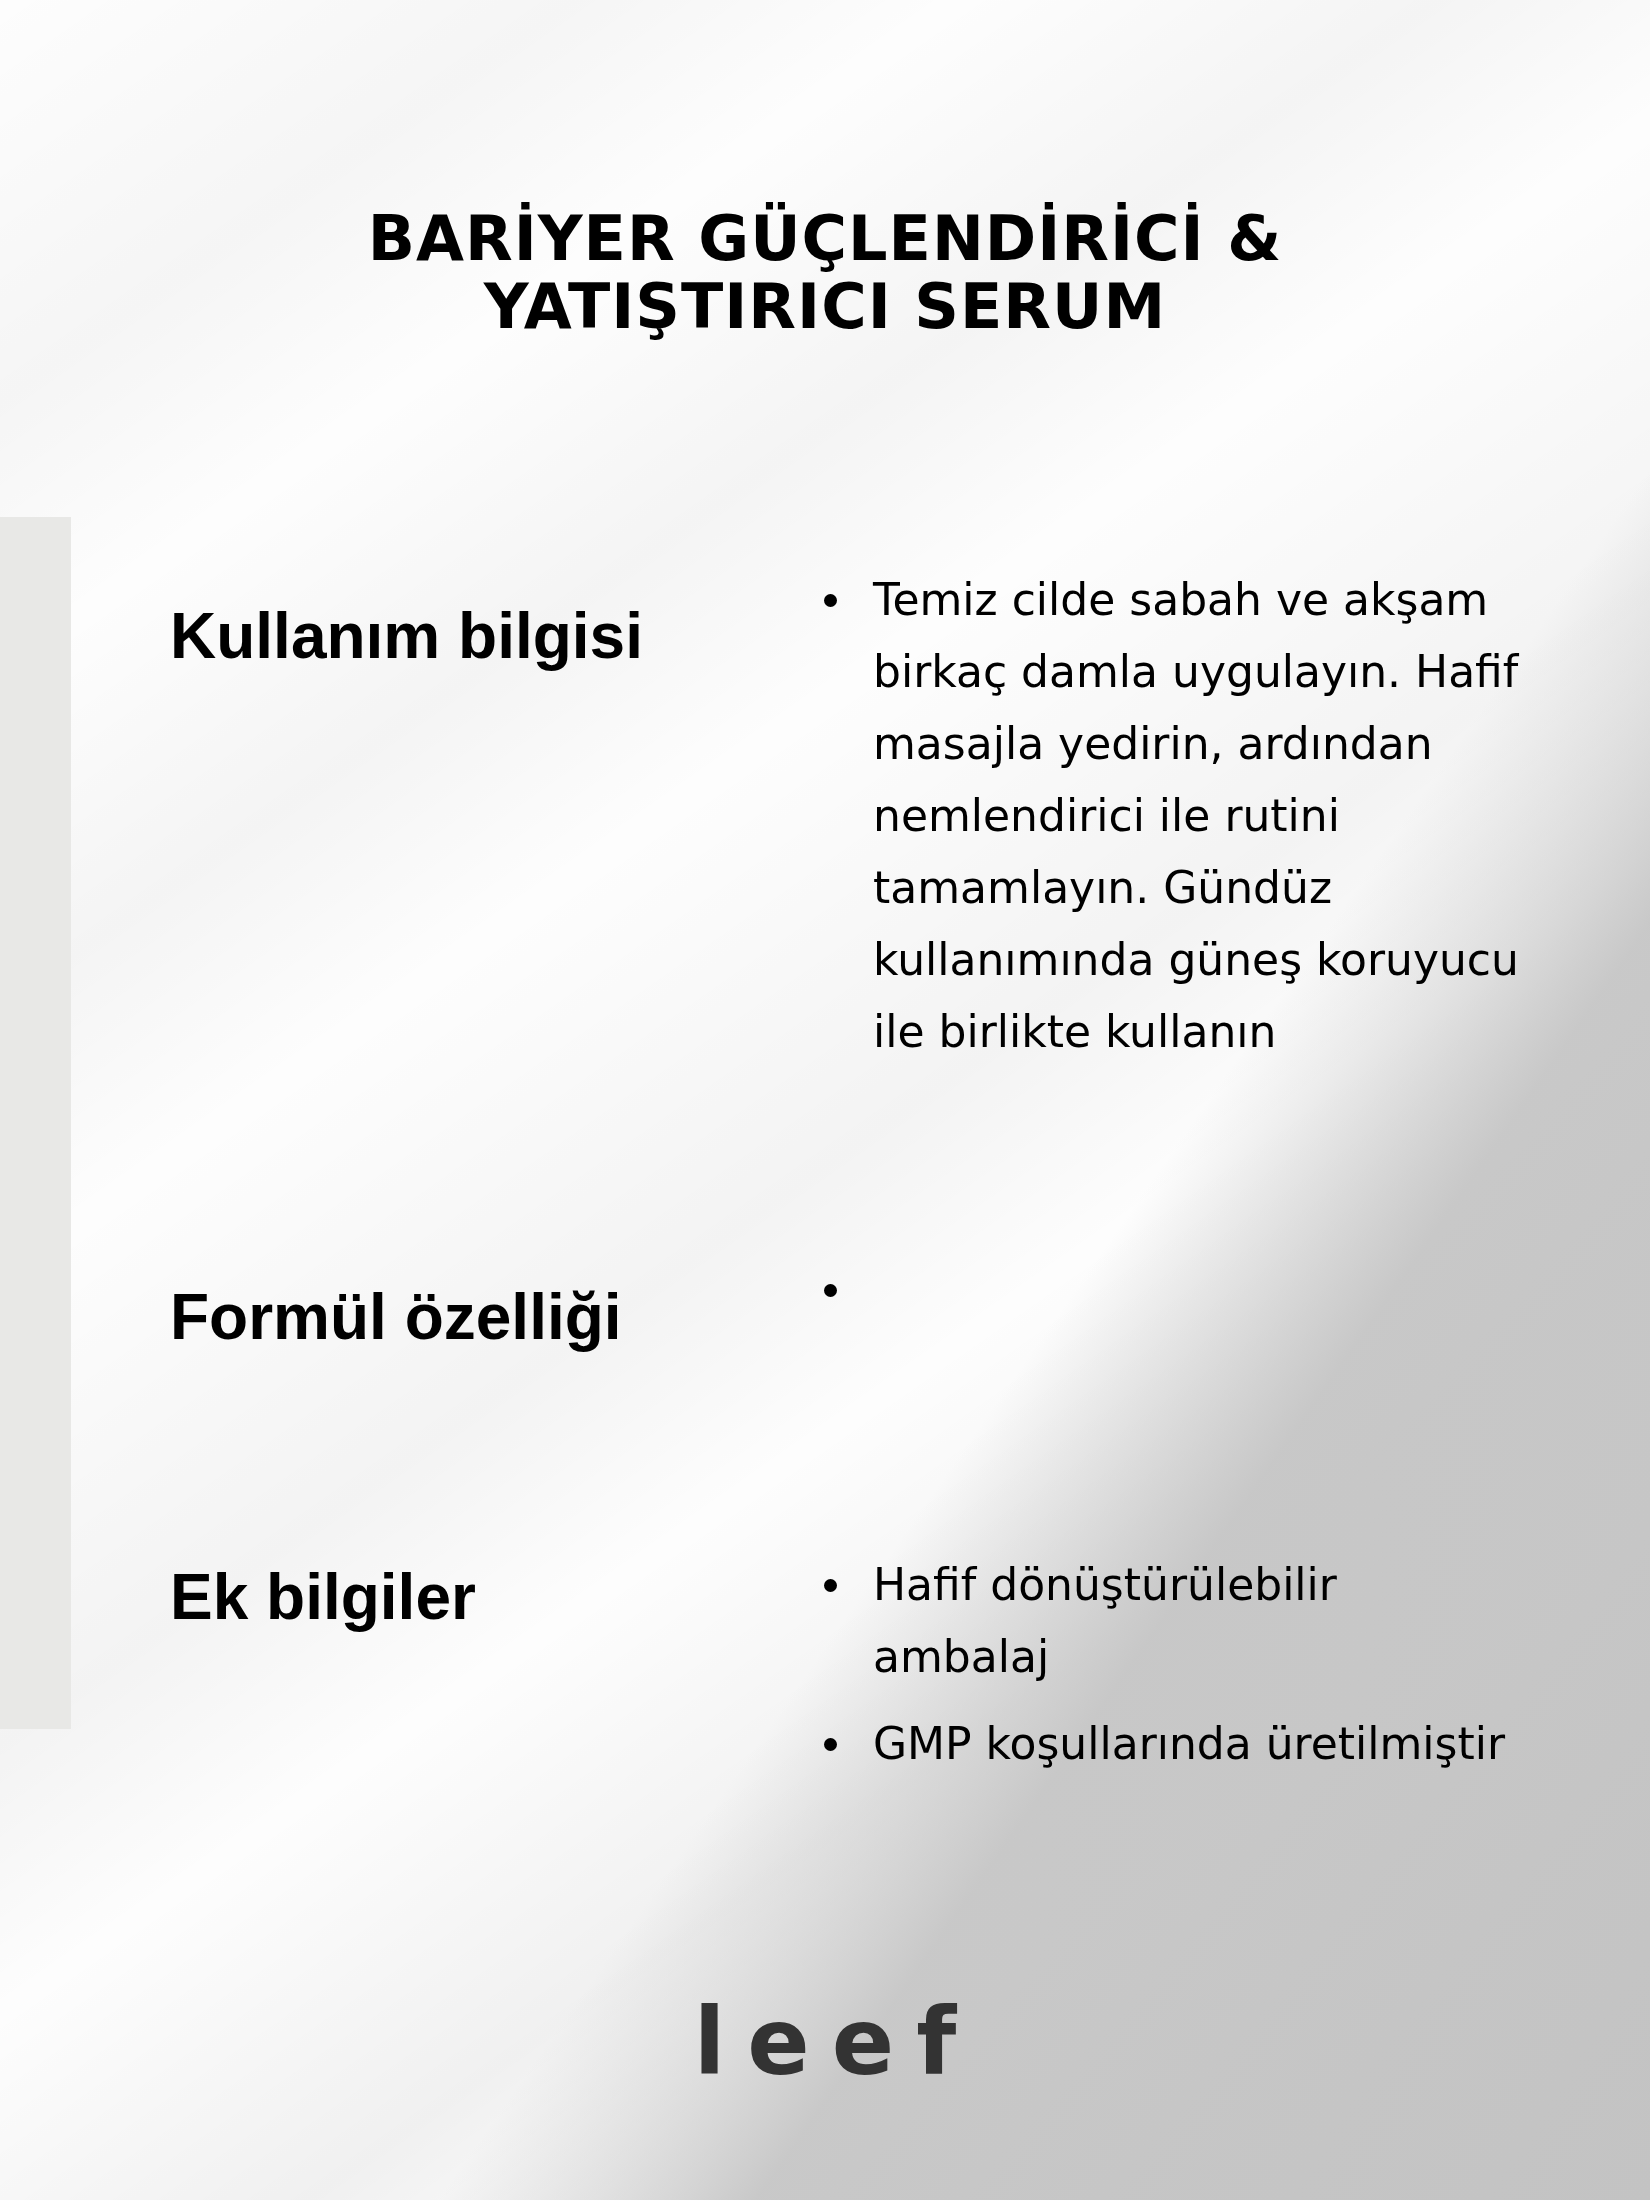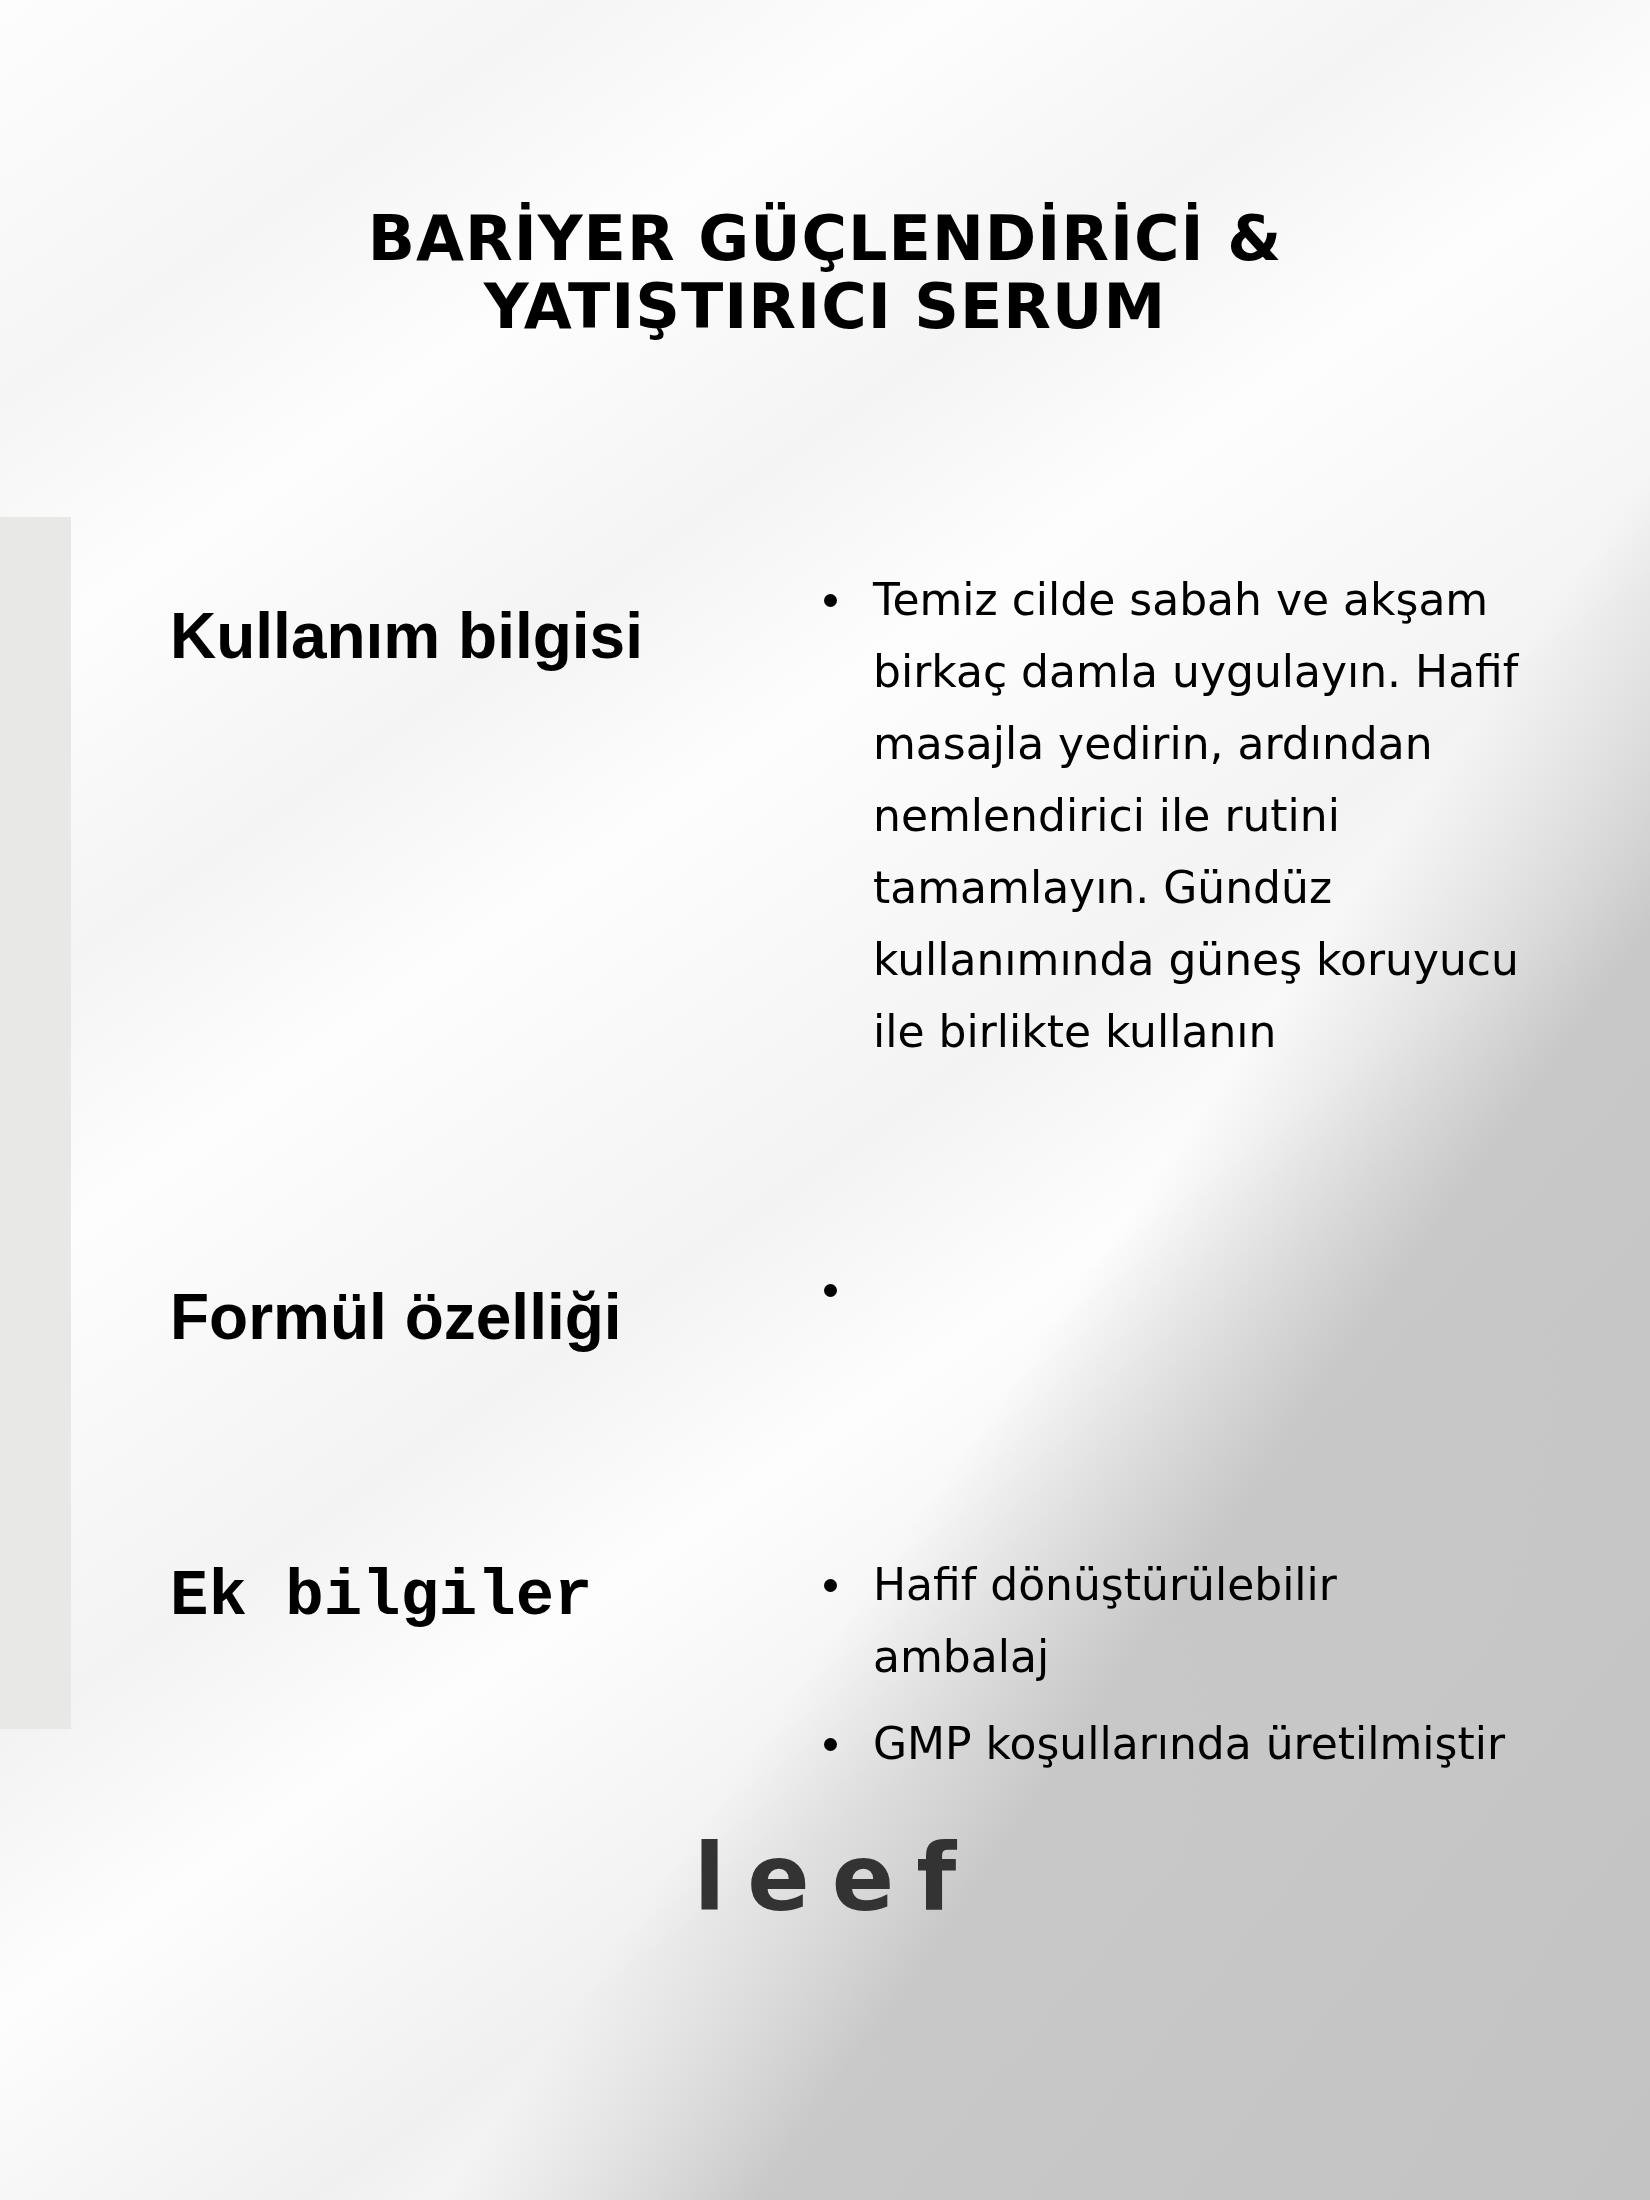--- a/index.html
+++ b/index.html
@@ -41,21 +41,21 @@
     font-size: 44px; line-height: 72px;
   }
   .list li {
     position: relative; padding-left: 53px; margin-bottom: 15px;
   }
   .list li .bullet {
     position: absolute; left: 4px; top: 30px;
     width: 13px; height: 13px; border-radius: 50%; background: #000;
   }
   .logo {
-    position: absolute; left: 0; right: 0; top: 1824px;
+    position: absolute; left: 0; right: 0; top: 1988px;
     text-align: center;
     font-family: "DejaVu Sans", sans-serif;
     font-weight: bold; font-size: 92px; line-height: 110px;
     letter-spacing: 22px; color: #333333;
     padding-left: 22px;
   }
 </style>
 </head>
 <body>
 
@@ -74,21 +74,21 @@
   </li>
 </ul>
 
 <div class="label" style="top:1281px;">Formül özelliği</div>
 <ul class="list" style="top:1254px;">
   <li>
     <span class="bullet"></span>
   </li>
 </ul>
 
-<div class="label" style="top:1561px;font-family:Liberation Mono, monospace;">Ek bilgiler</div>
+<div class="label" style="top:1561px;">Ek bilgiler</div>
 <ul class="list" style="top:1549px;">
   <li>
     <span class="bullet"></span>
     <span>Hafif dönüştürülebilir ambalaj</span>
   </li>
   <li>
     <span class="bullet"></span>
     <span>GMP koşullarında üretilmiştir</span>
   </li>
 </ul>

